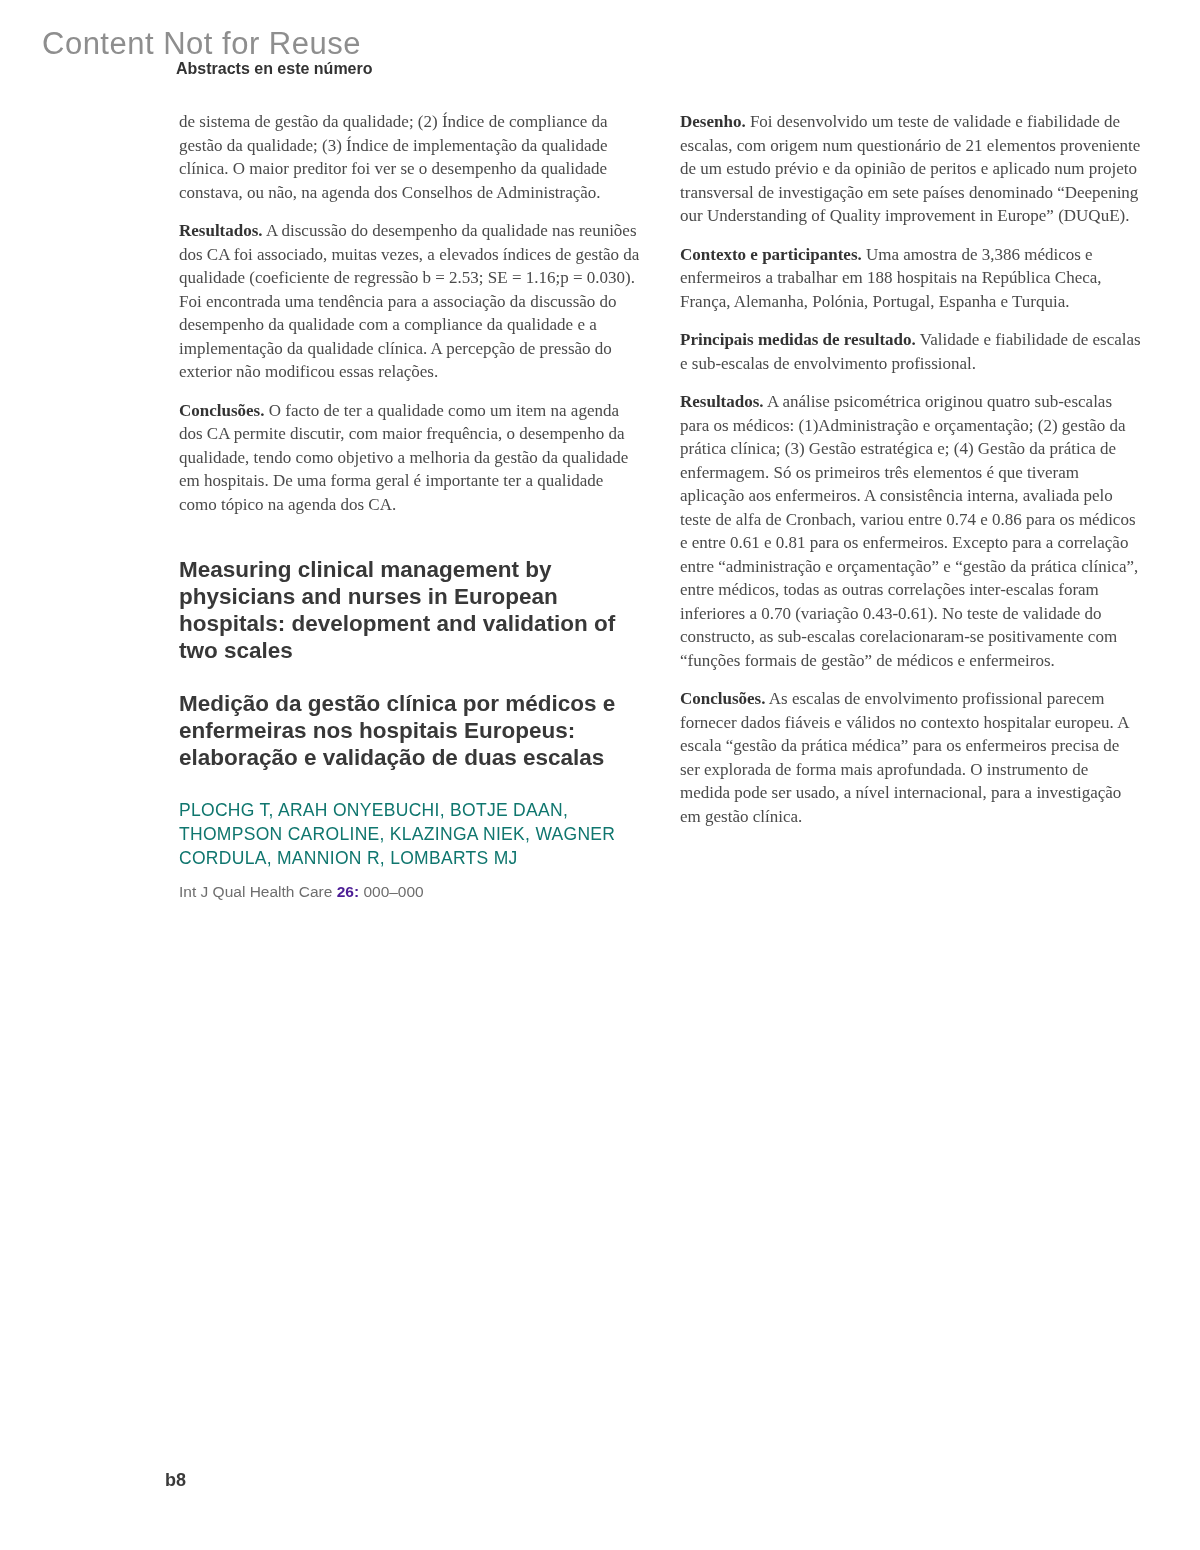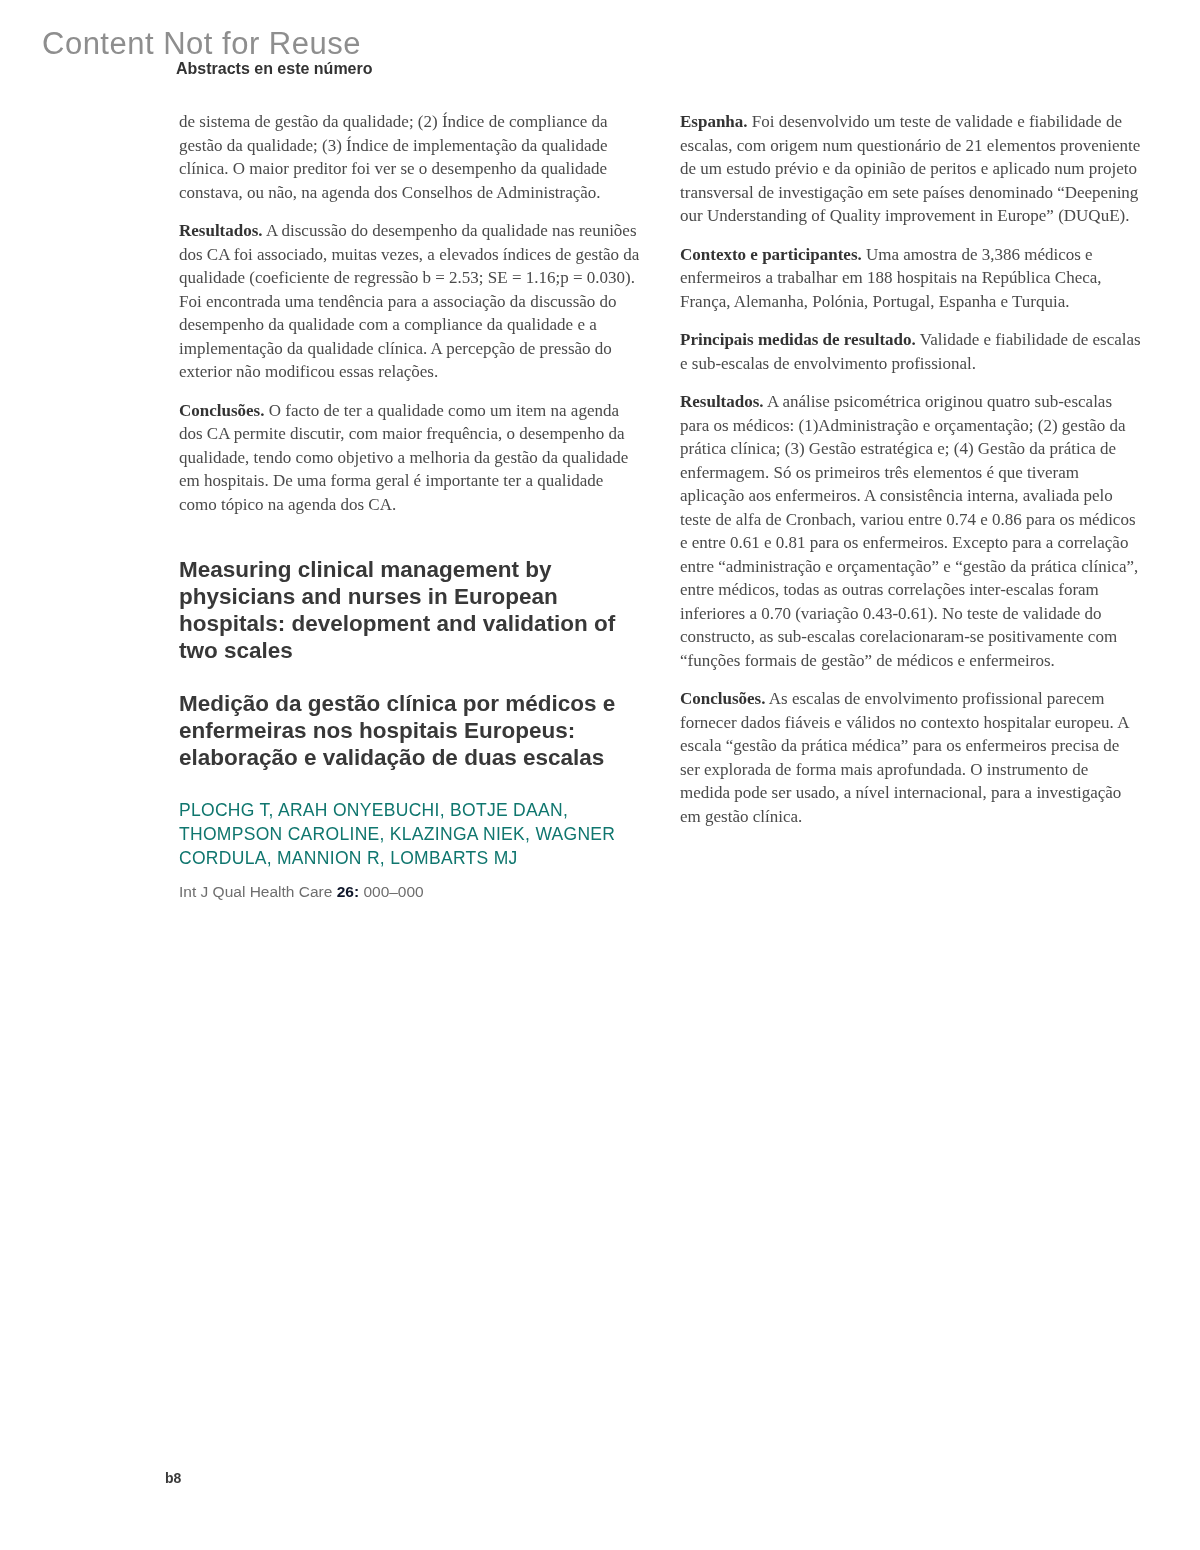--- a/index.html
+++ b/index.html
@@ -81,32 +81,32 @@
     letter-spacing: 0.3px;
     margin: 27px 0 0 0;
   }
   .citation {
     font-family: "Liberation Sans", sans-serif;
     font-size: 15.5px;
     color: #6e6e6e;
     margin: 13px 0 0 0;
   }
   .citation .journal { }
-  .citation .volume { font-style: normal; font-weight: 700; color: #0f172a; }
+  .citation .volume { font-style: normal; font-weight: 700; color: #4c1d95; }
   .citation .pages { font-style: normal; color: #6e6e6e; }
 
   .objective-para { margin-top: 52px; margin-bottom: 0; }
 
   
   .page-label {
     position: absolute;
     left: 165px;
     top: 1470px;
     font-family: "Liberation Sans", sans-serif;
-    font-size: 14px;
+    font-size: 18px;
     font-weight: 700;
     color: #3a3a3a;
   }
 </style>
 </head>
 <body>
 
 <div class="watermark">Content Not for Reuse</div>
 <div class="section-title">Abstracts en este número</div>
 
@@ -127,21 +127,21 @@
     <div class="authors">PLOCHG T, ARAH ONYEBUCHI, BOTJE DAAN, THOMPSON CAROLINE, KLAZINGA NIEK, WAGNER CORDULA, MANNION R, LOMBARTS MJ</div>
 
     <div class="citation"><span class="journal">Int J Qual Health Care</span> <span class="volume">26:</span> <span class="pages">000–000</span></div>
 
 
   </div>
 
   <div class="col">
 
 
-    <p class="body-para"><strong>Espanha.</strong> <span>Foi desenvolvido um teste de validade e fiabilidade de escalas, com origem num questionário de 21 elementos proveniente de um estudo prévio e da opinião de peritos e aplicado num projeto transversal de investigação em sete países denominado “Deepening our Understanding of Quality improvement in Europe” (DUQuE).</span></p>
+    <p class="body-para"><strong>Desenho.</strong> <span>Foi desenvolvido um teste de validade e fiabilidade de escalas, com origem num questionário de 21 elementos proveniente de um estudo prévio e da opinião de peritos e aplicado num projeto transversal de investigação em sete países denominado “Deepening our Understanding of Quality improvement in Europe” (DUQuE).</span></p>
 
     <p class="body-para"><strong>Contexto e participantes.</strong> <span>Uma amostra de 3,386 médicos e enfermeiros a trabalhar em 188 hospitais na República Checa, França, Alemanha, Polónia, Portugal, Espanha e Turquia.</span></p>
 
     <p class="body-para"><strong>Principais medidas de resultado.</strong> <span>Validade e fiabilidade de escalas e sub-escalas de envolvimento profissional.</span></p>
 
     <p class="body-para"><strong>Resultados.</strong> <span>A análise psicométrica originou quatro sub-escalas para os médicos: (1)Administração e orçamentação; (2) gestão da prática clínica; (3) Gestão estratégica e; (4) Gestão da prática de enfermagem. Só os primeiros três elementos é que tiveram aplicação aos enfermeiros. A consistência interna, avaliada pelo teste de alfa de Cronbach, variou entre 0.74 e 0.86 para os médicos e entre 0.61 e 0.81 para os enfermeiros. Excepto para a correlação entre “administração e orçamentação” e “gestão da prática clínica”, entre médicos, todas as outras correlações inter-escalas foram inferiores a 0.70 (variação 0.43-0.61). No teste de validade do constructo, as sub-escalas corelacionaram-se positivamente com “funções formais de gestão” de médicos e enfermeiros.</span></p>
 
     <p class="body-para"><strong>Conclusões.</strong> <span>As escalas de envolvimento profissional parecem fornecer dados fiáveis e válidos no contexto hospitalar europeu. A escala “gestão da prática médica” para os enfermeiros precisa de ser explorada de forma mais aprofundada. O instrumento de medida pode ser usado, a nível internacional, para a investigação em gestão clínica.</span></p>
 
   </div>

